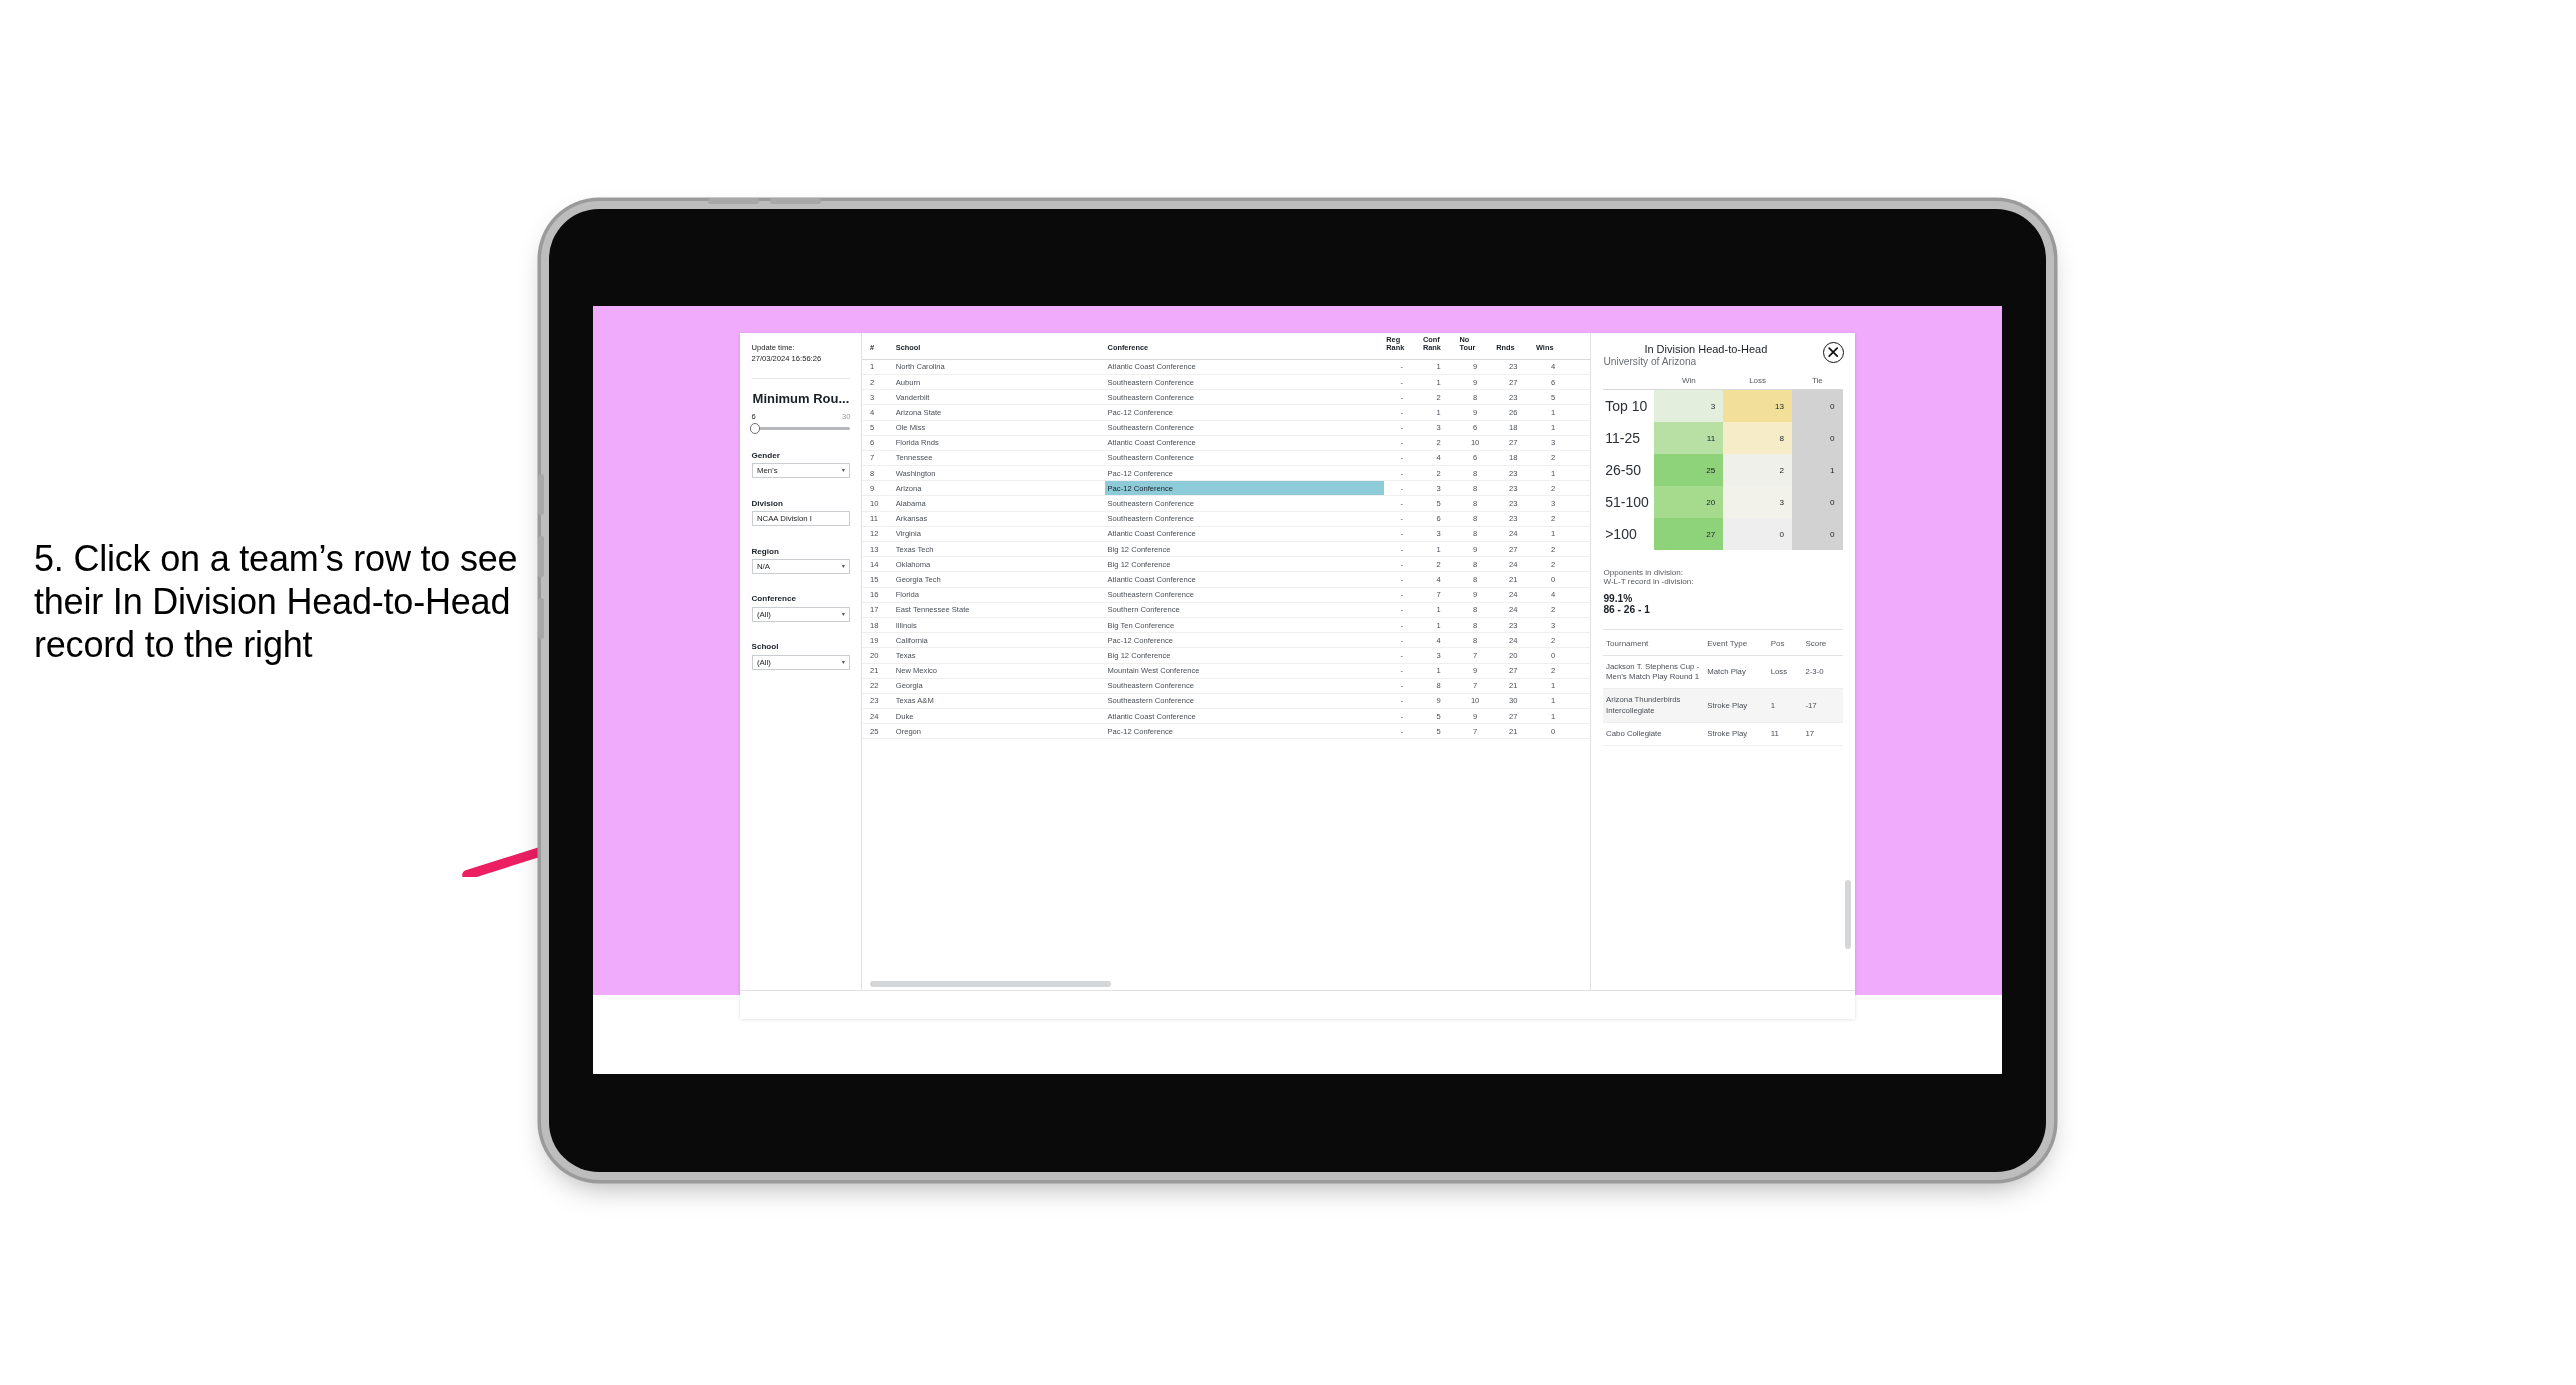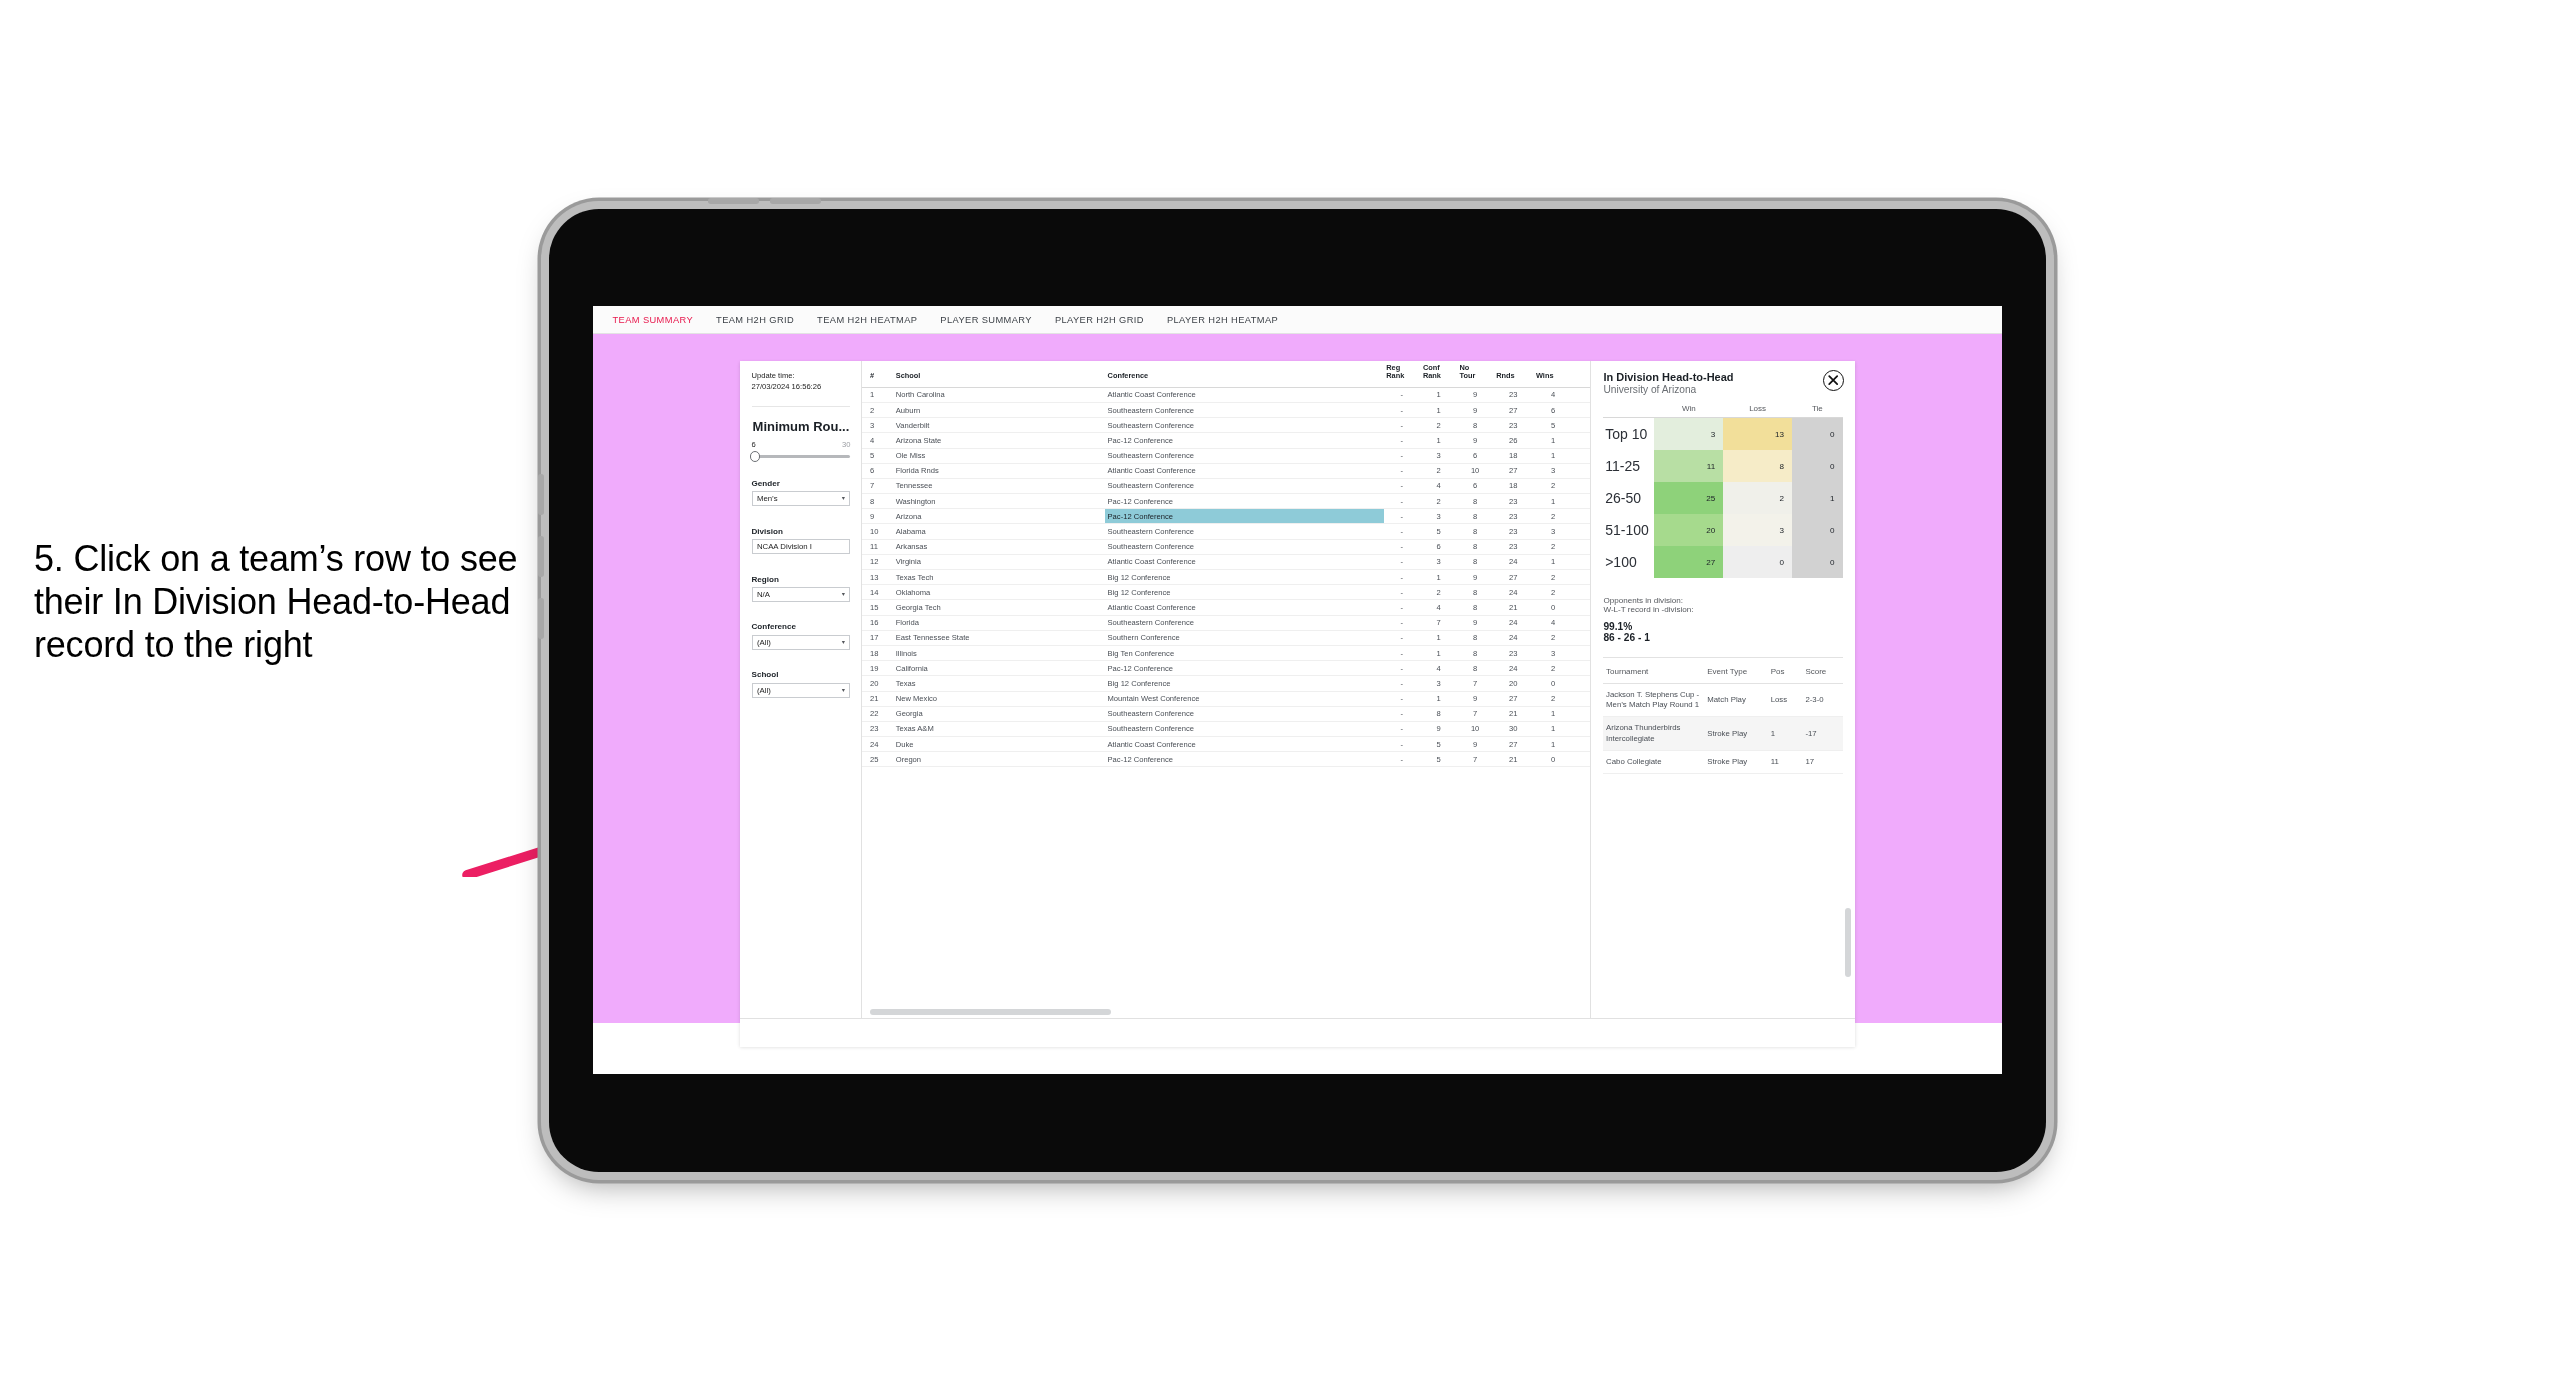--- a/index.html
+++ b/index.html
@@ -164,21 +164,21 @@
   .hscroll {
     position:absolute; left:8px; bottom:2.7px; width:241px; height:6.2px;
     background:#d4d6d8; border-radius:3.5px;
   }
 
   
   .h2h {
     width:265px; flex:0 0 265px; border-left:0.9px solid #e1e1e1;
     padding:10.6px 12.4px 0 12.4px; position:relative; display:flex; flex-direction:column;
   }
-  .h2h-title { font-size:11px; font-weight:bold; color:#1b2026; }
+  .h2h-title { font-size:11px; font-weight:normal; color:#1b2026;margin-left:41px; }
   .h2h-sub { font-size:10.2px; color:#6a6e73; margin-top:0.9px; }
   .close-btn {
     position:absolute; right:11.5px; top:9.7px; width:21px; height:21px;
     border:1.8px solid #111; border-radius:50%; cursor:pointer;
     display:flex; align-items:center; justify-content:center;
   }
   .close-btn svg { display:block; }
 
   table.h2hgrid { width:100%; border-collapse:collapse; margin-top:8.8px; font-size:8.1px; }
   table.h2hgrid th {
@@ -246,28 +246,20 @@
     <div class="btn-top" style="left:159px;width:51px;"></div>
     <div class="btn-top" style="left:221px;width:51px;"></div>
     <div class="btn-side" style="top:265px;height:41px;"></div>
     <div class="btn-side" style="top:327px;height:41px;"></div>
     <div class="btn-side" style="top:389px;height:41px;"></div>
   </div>
 
   <div id="screen">
 
 
-    <div class="sub-nav">
-      <div class="sitem active">TEAM SUMMARY</div>
-      <div class="sitem">TEAM H2H GRID</div>
-      <div class="sitem">TEAM H2H HEATMAP</div>
-      <div class="sitem">PLAYER SUMMARY</div>
-      <div class="sitem">PLAYER H2H GRID</div>
-      <div class="sitem">PLAYER H2H HEATMAP</div>
-    </div>
 
     <div class="wb-area">
       <div class="wb-card">
         <div class="wb-body">
 
           <div class="filters">
             <div class="update-time">
               <div>Update time:</div>
               <div>27/03/2024 16:56:26</div>
             </div>

